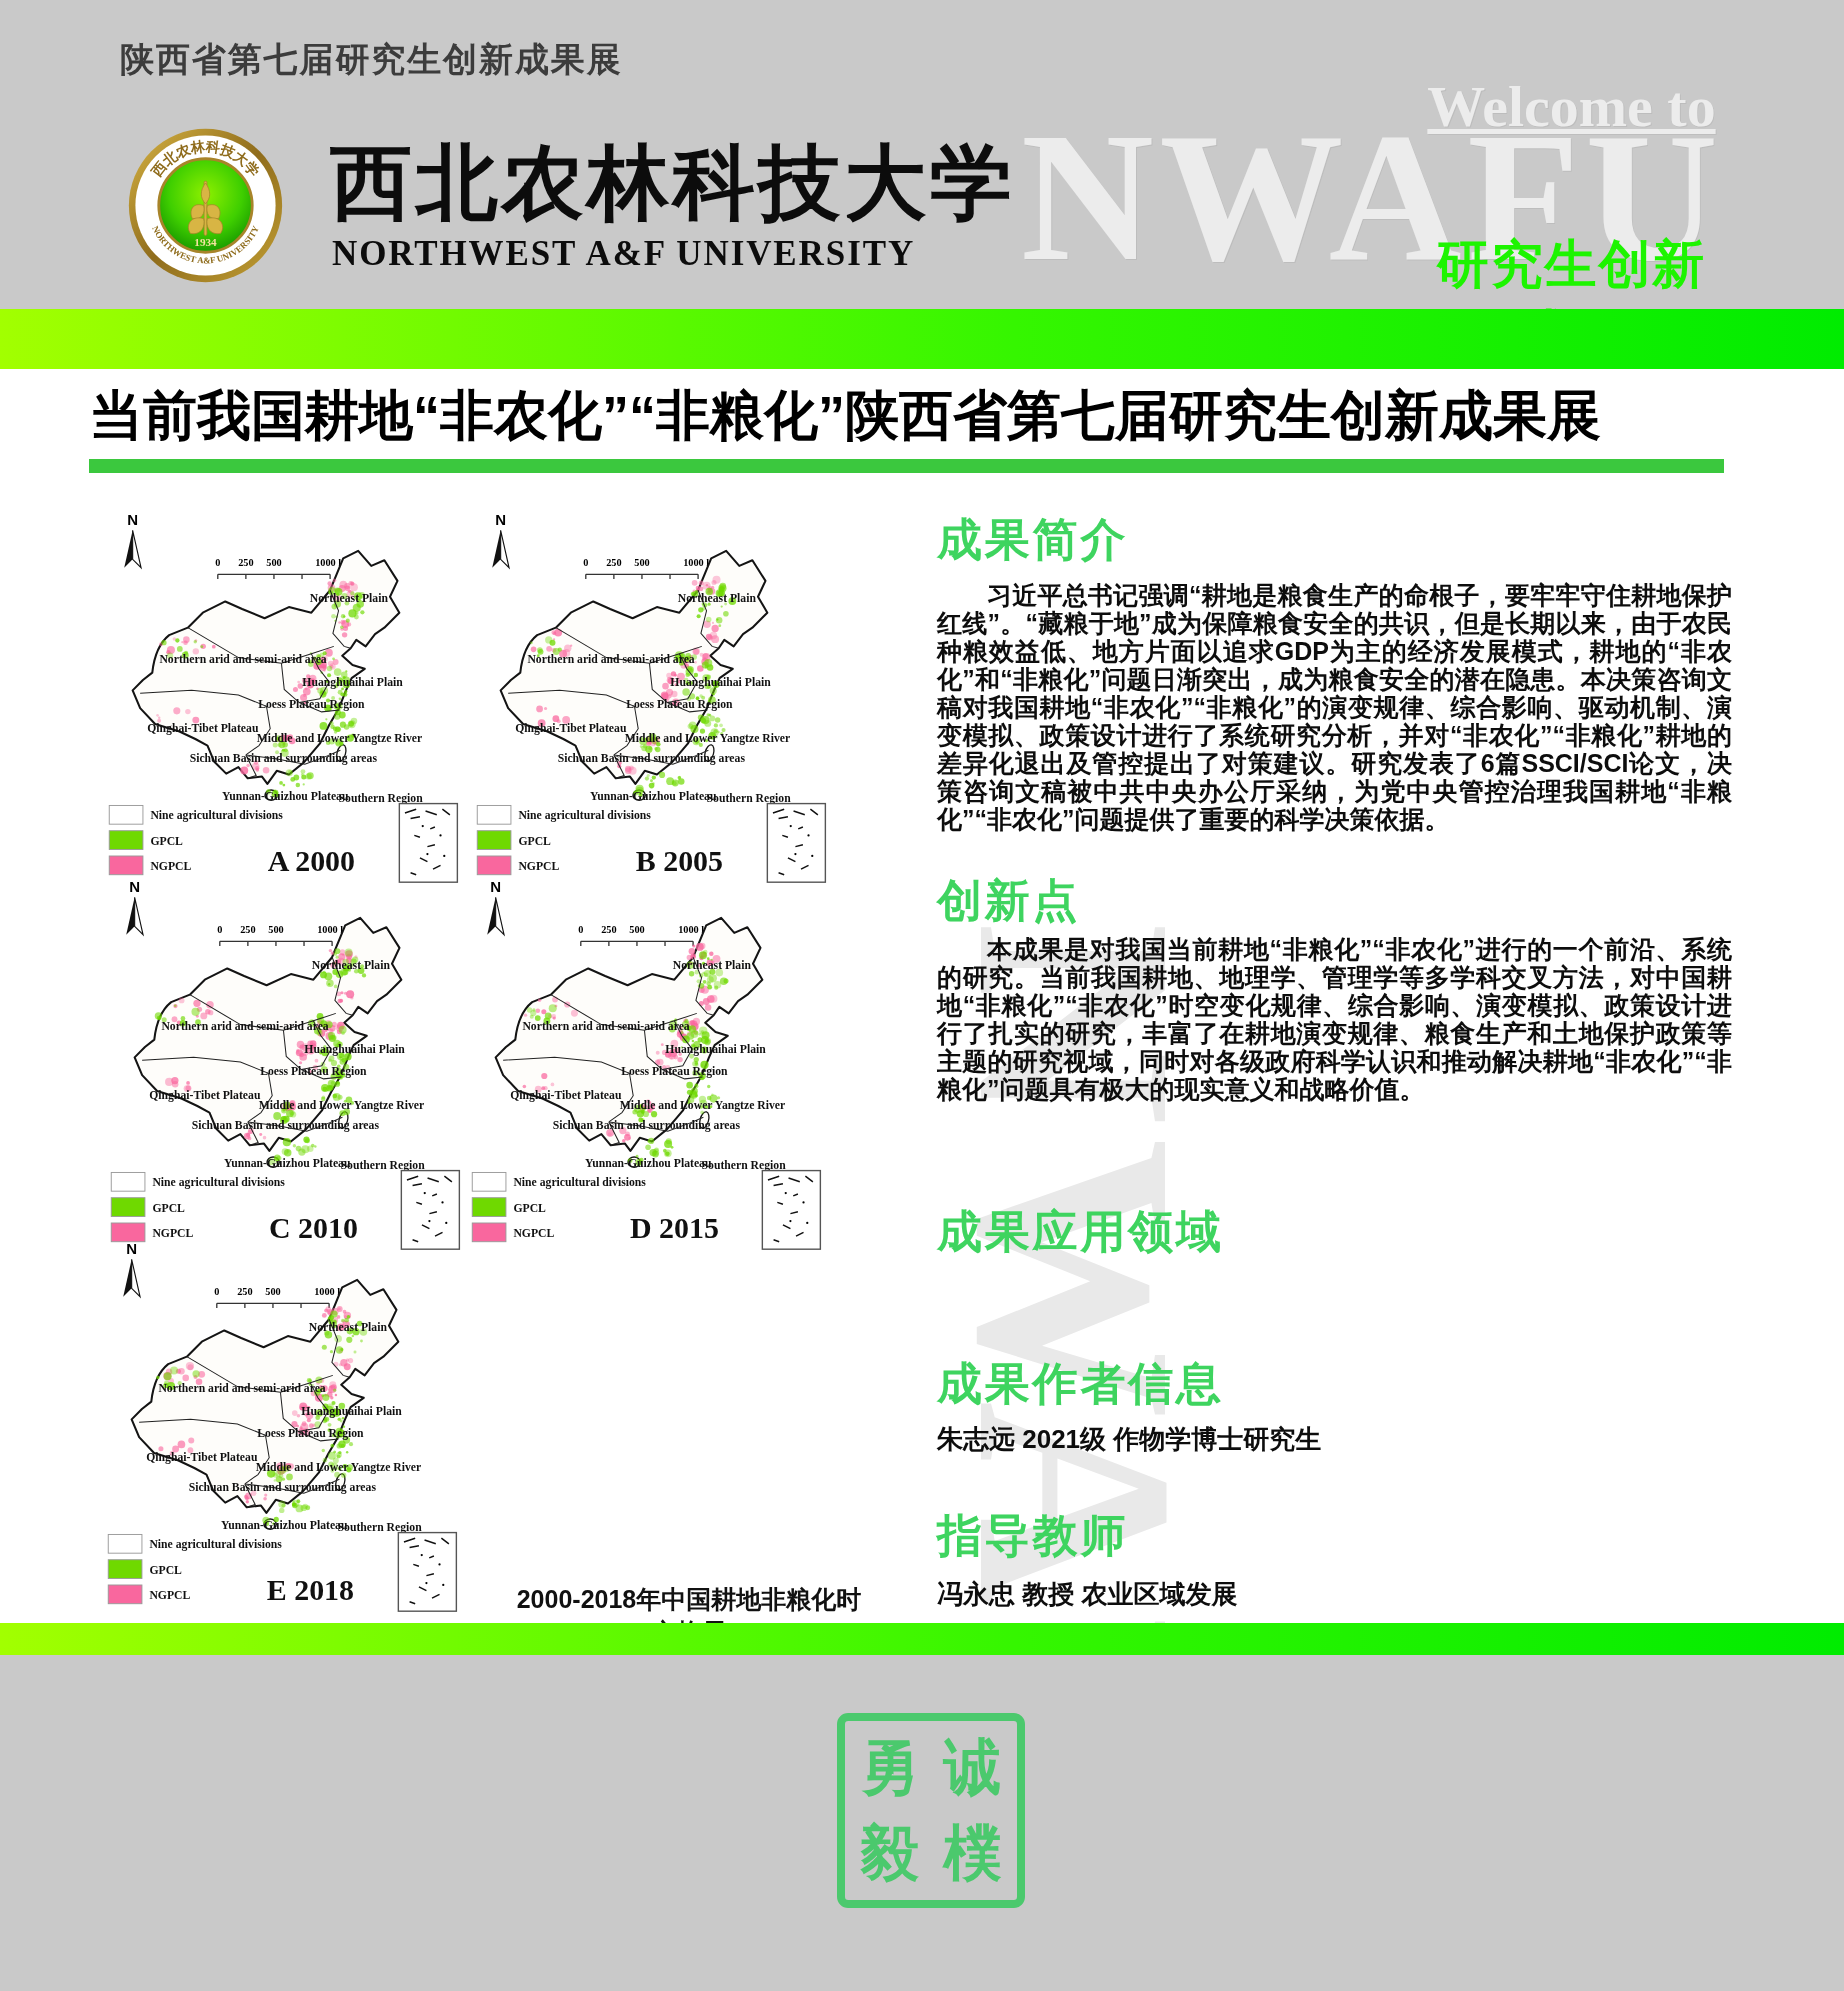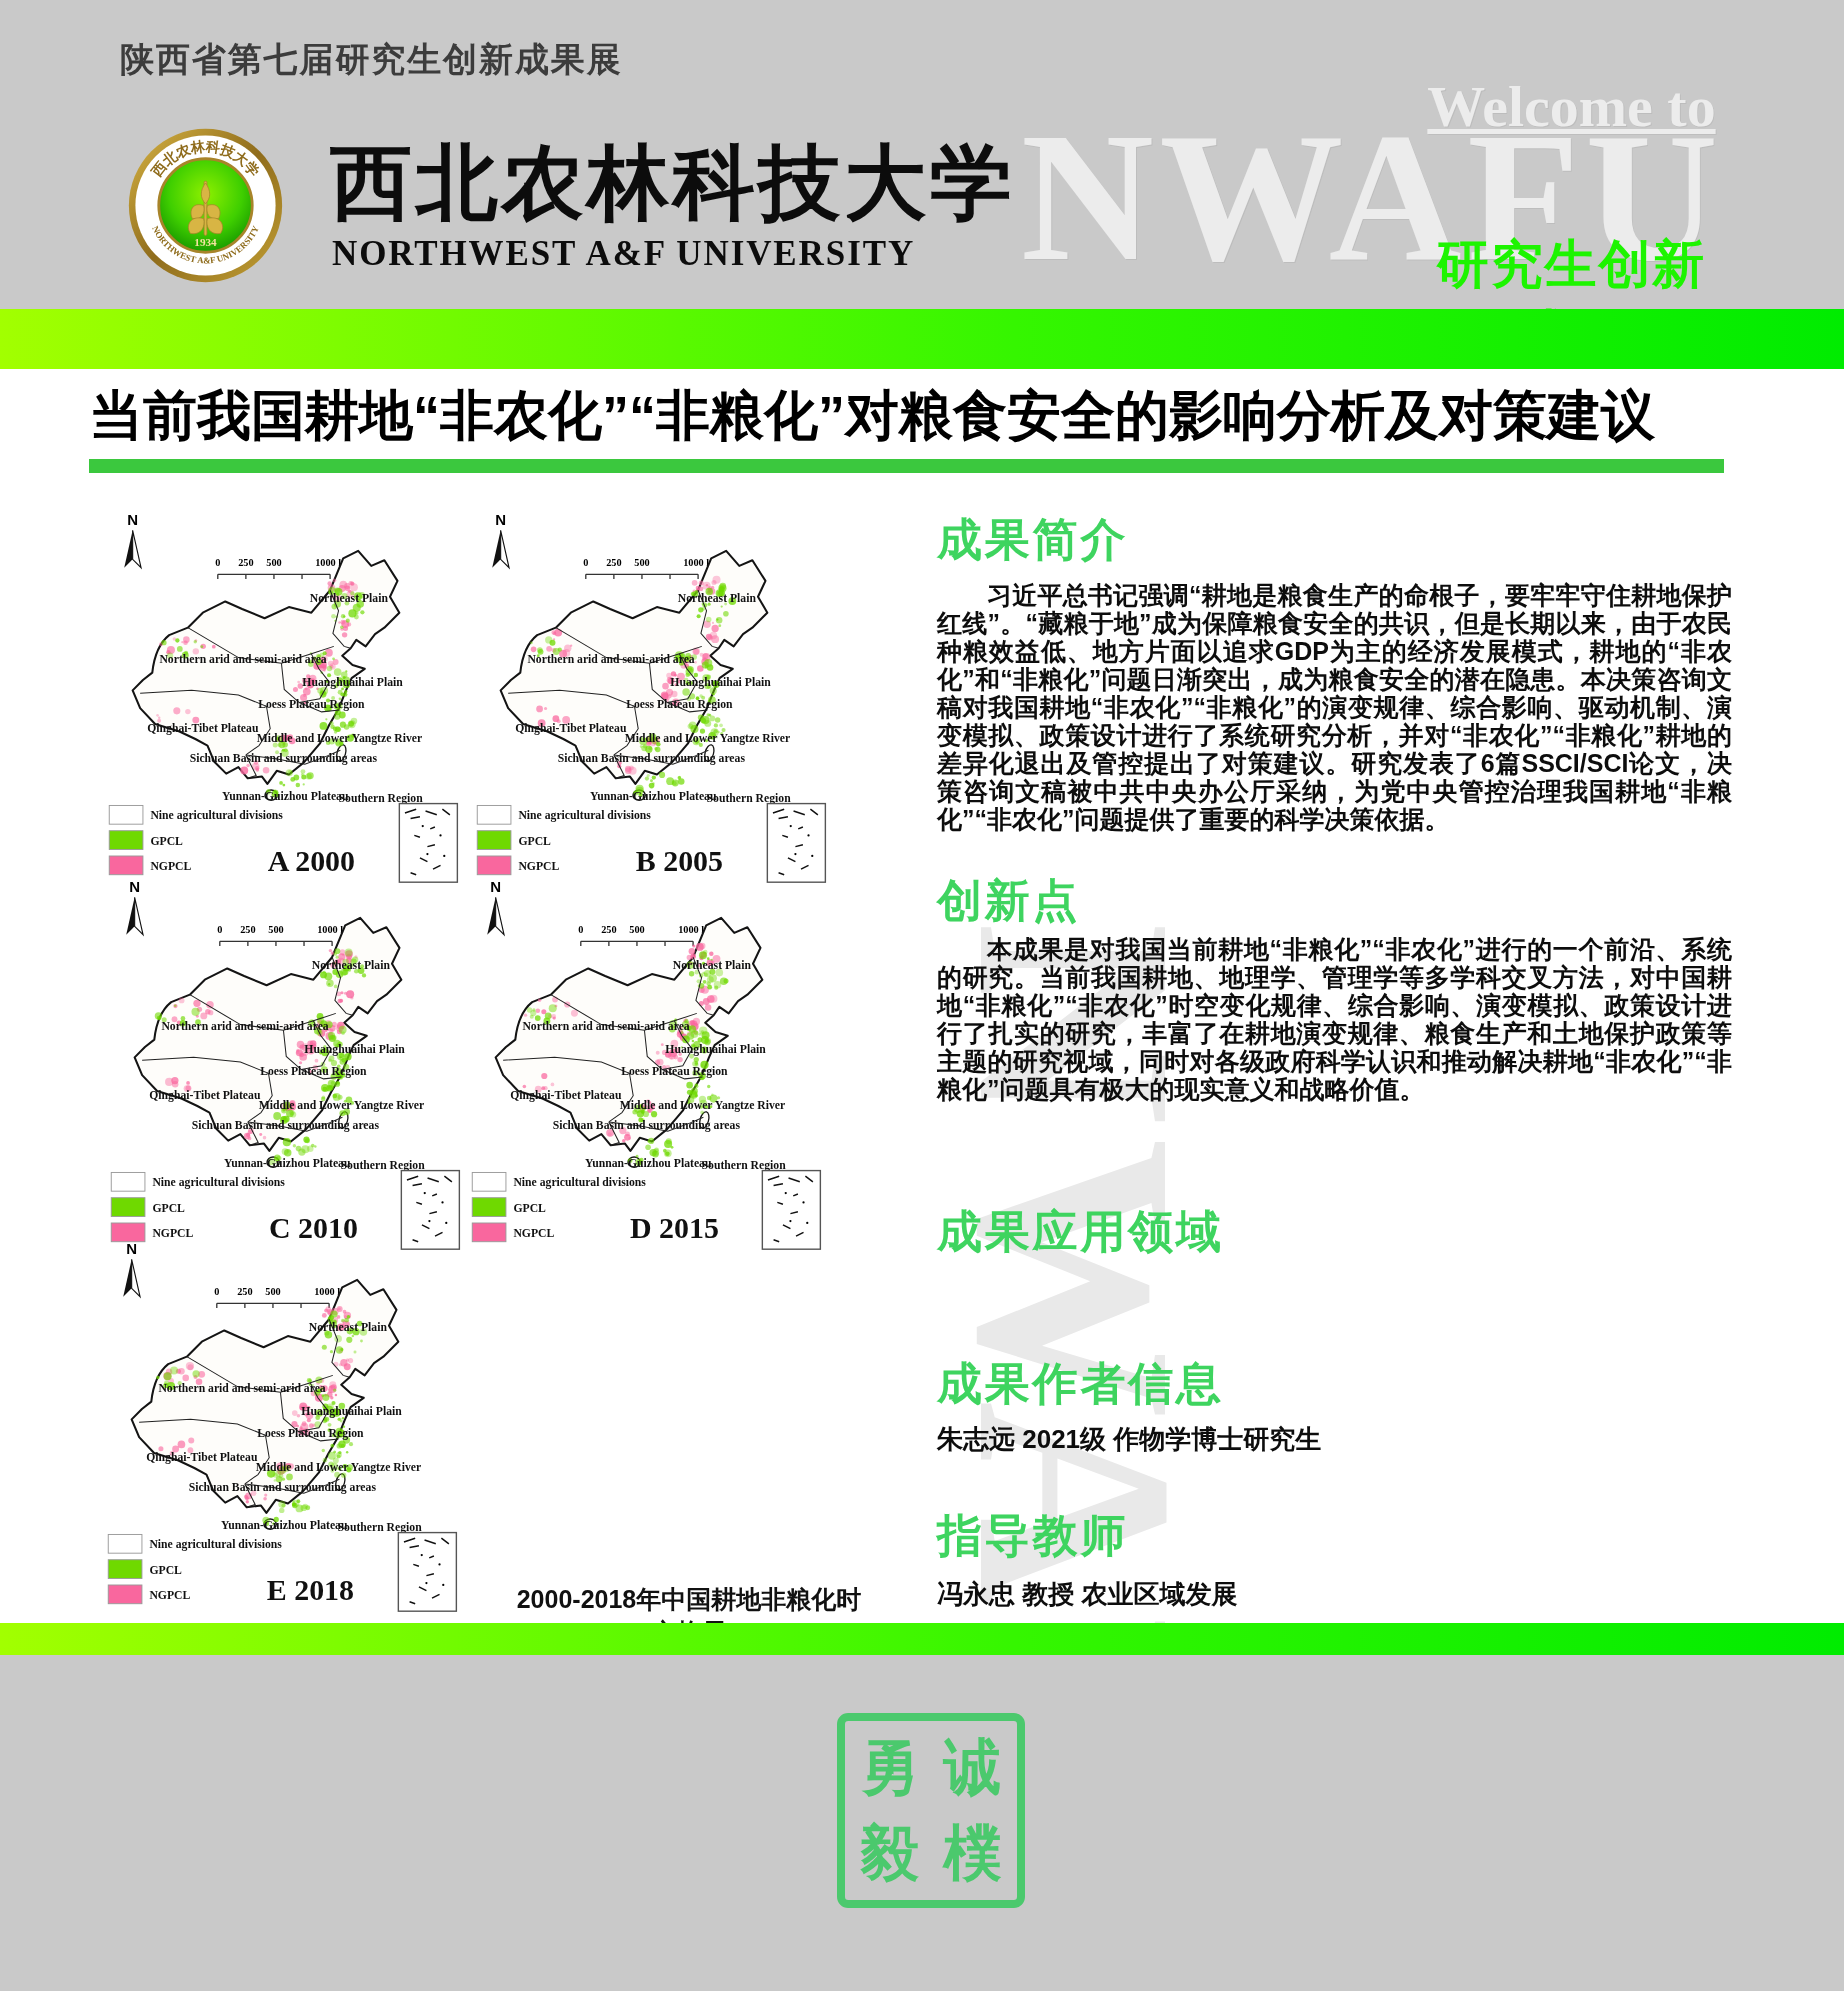--- a/index.html
+++ b/index.html
@@ -103,21 +103,21 @@
     <div class="nwafu-big">NWAFU</div>
     <div class="welcome">Welcome to</div>
     <div class="subtitle-green">研究生创新成果</div>
   </div>
 
   <div class="gbar top"></div>
 
   <div class="content">
     <div class="watermark">NWAFU</div>
 
-    <div class="main-title">当前我国耕地“非农化”“非粮化”对粮食安全的影响分析及对策建议</div>
+    <div class="main-title">当前我国耕地“非农化”“非粮化”陕西省第七届研究生创新成果展</div>
     <div class="title-underline"></div>
 
     <div class="map-panel" style="left:98px;top:137px"><svg width="365" height="379" viewBox="0 0 390 405">
       <text x="37" y="20" text-anchor="middle" font-size="16" font-weight="700" font-family="Liberation Sans,sans-serif">N</text>
       <path d="M37,26 L28,66 L37,57 Z" fill="#111"></path>
       <path d="M37,26 L46,66 L37,57 Z" fill="#fff" stroke="#111" stroke-width="1.2"></path>
       <text x="128" y="64" text-anchor="middle" font-family="Liberation Serif,serif" font-size="11" font-weight="700">0</text>
       <text x="158" y="64" text-anchor="middle" font-family="Liberation Serif,serif" font-size="11" font-weight="700">250</text>
       <text x="188" y="64" text-anchor="middle" font-family="Liberation Serif,serif" font-size="11" font-weight="700">500</text>
       <text x="252" y="64" text-anchor="middle" font-family="Liberation Serif,serif" font-size="11" font-weight="700">1000 km</text>

